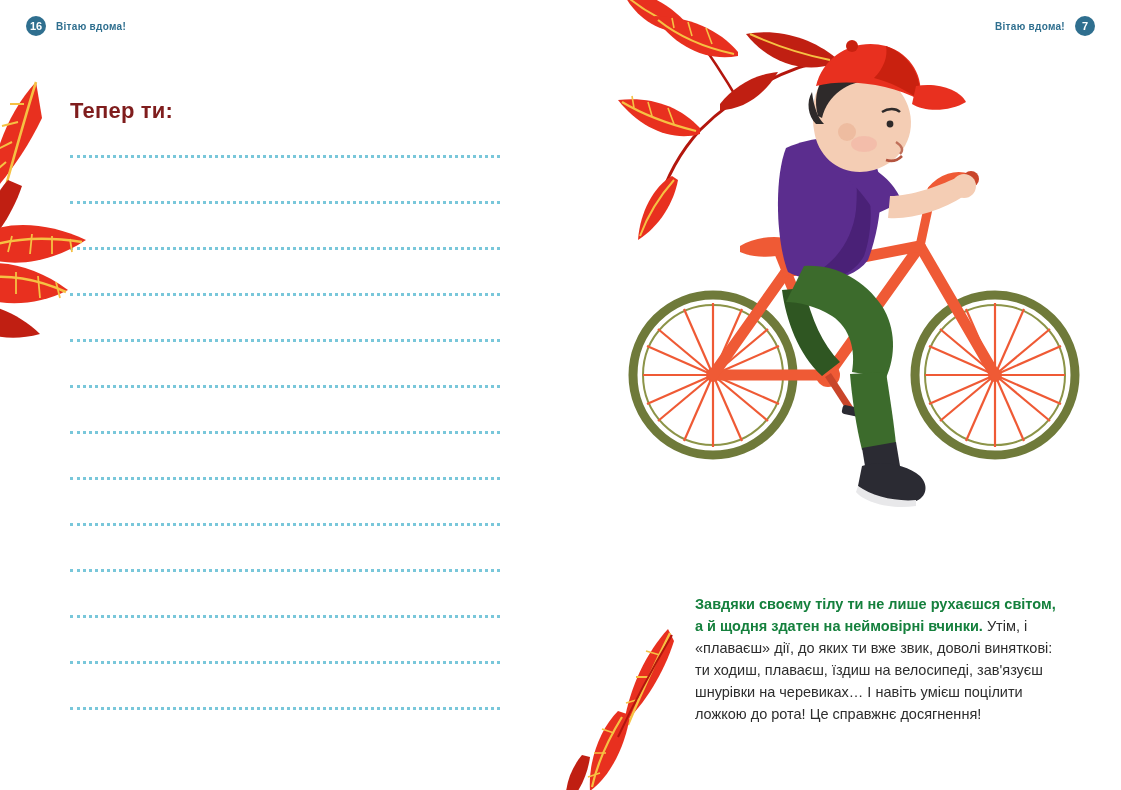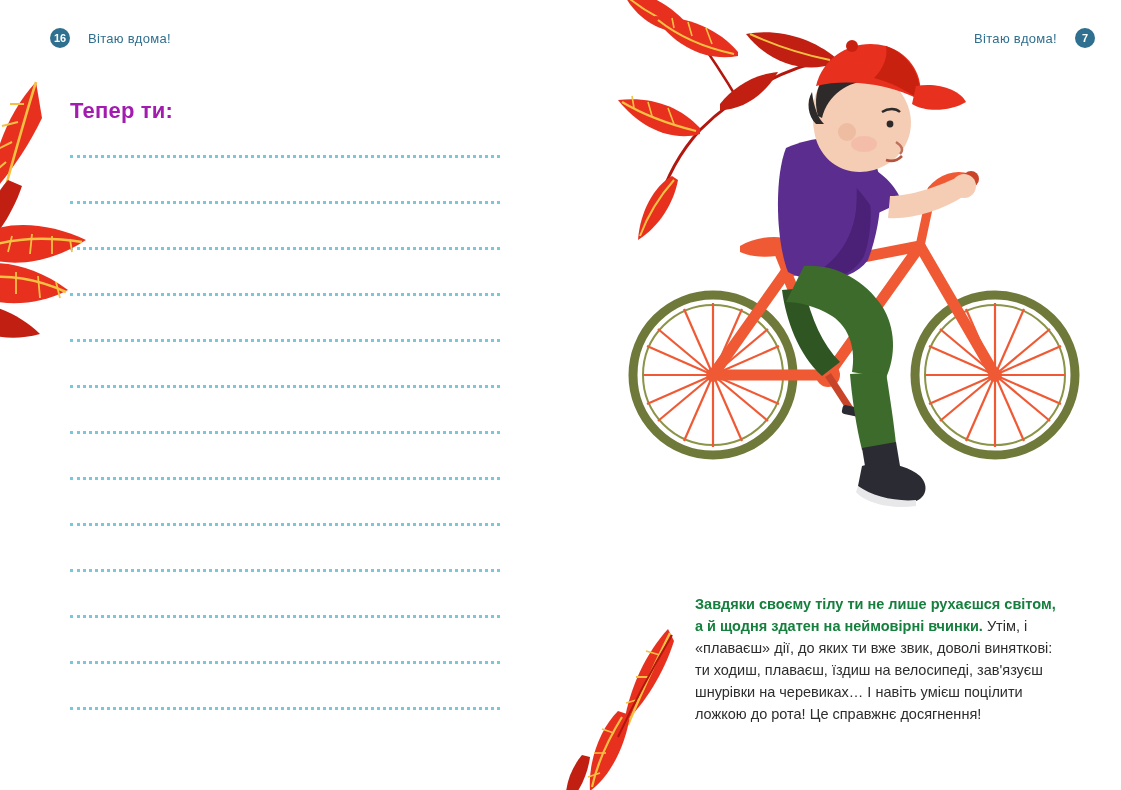--- a/index.html
+++ b/index.html
@@ -25,59 +25,58 @@
     top: 0;
     height: 790px;
     overflow: hidden;
   }
   .page-left  { left: 0;   width: 560px; }
   .page-right { left: 560px; width: 561px; }
 
   
   .folio {
     position: absolute;
-    top: 28px;
+    top: 16px;
     display: flex;
     align-items: center;
-    gap: 18px;
+    gap: 10px;
     font-size: 11px;
-    margin-left: 24px;
   }
   .folio-left  { left: 26px; }
   .folio-right { right: 26px; flex-direction: row; }
 
   .folio-num {
     width: 20px;
     height: 20px;
     border-radius: 50%;
     background: #2f6f8f;
     color: #ffffff;
     font-size: 11px;
     font-weight: bold;
     display: flex;
     align-items: center;
     justify-content: center;
     letter-spacing: 0;
   }
   .folio-title {
     color: #2f6f8f;
-    font-size: 13px;
-    font-weight: normal;
+    font-size: 10px;
+    font-weight: bold;
     letter-spacing: .3px;
     white-space: nowrap;
   }
 
   
   .heading {
     position: absolute;
     left: 70px;
     top: 98px;
     font-size: 22px;
     font-weight: bold;
-    color: #a21caf;
+    color: #7f1d1d;
     letter-spacing: .2px;
   }
 
   
   .lines {
     position: absolute;
     left: 70px;
     top: 155px;
     width: 430px;
   }

